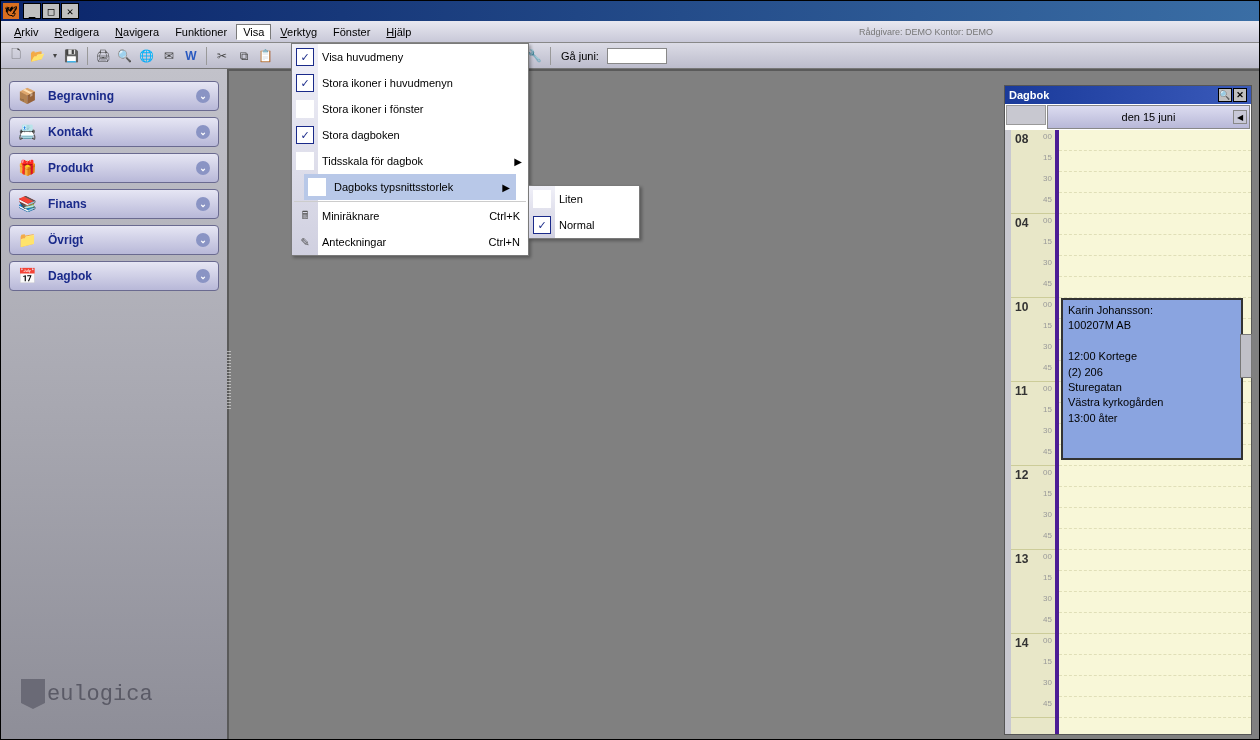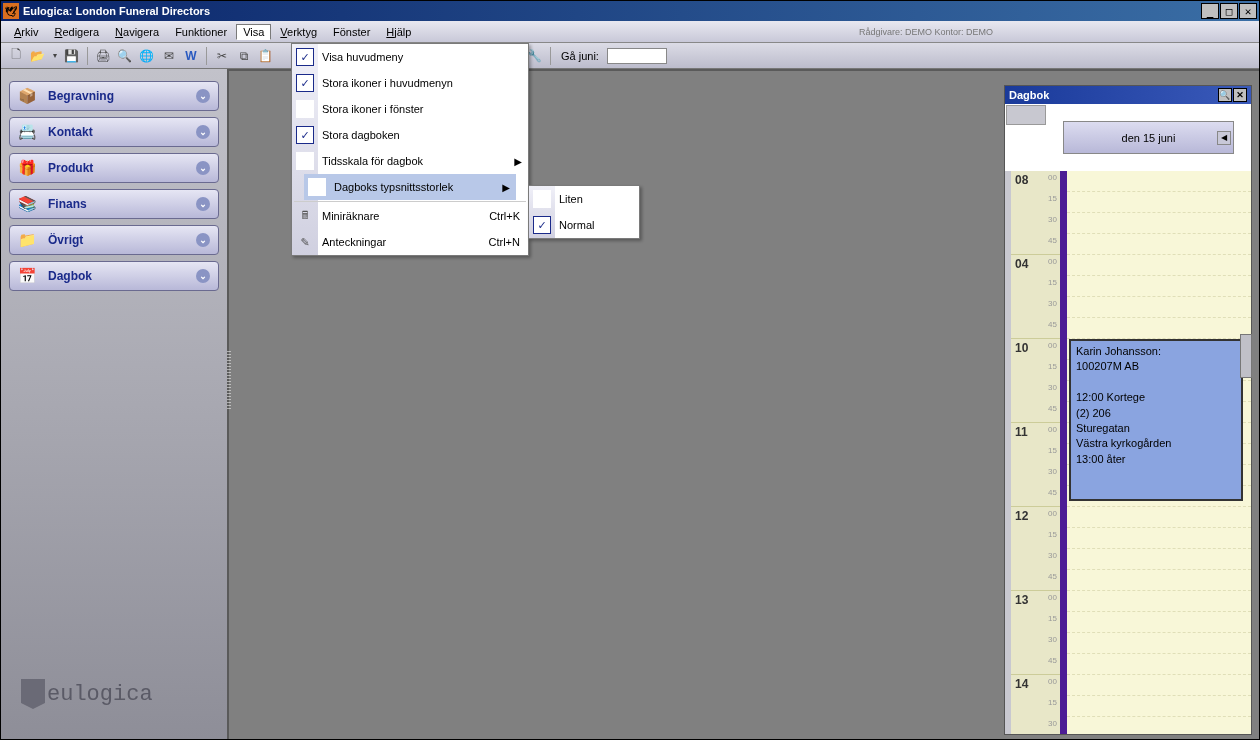--- a/index.html
+++ b/index.html
@@ -206,33 +206,33 @@
     height:18px;background:linear-gradient(to right,#1a3a9a,#3a5aba);
     color:#fff;font-weight:bold;font-size:11px;
     display:flex;align-items:center;padding:0 4px;
   }
   .dagbok-title .sp{margin-left:auto;display:flex;gap:1px;}
   .dagbok-title .tbtn{
     width:14px;height:14px;background:#c0c0c0;border:1px solid #000;
     display:flex;align-items:center;justify-content:center;font-size:9px;color:#000;
   }
   .dagbok-date {
-    height:33px;background:linear-gradient(#dcdcf0,#b8b8d8);
-    border:1px solid #888;margin:17px;
+    height:24px;background:linear-gradient(#dcdcf0,#b8b8d8);
+    border:1px solid #888;margin:1px;
     display:flex;align-items:center;justify-content:center;
     color:#000;font-size:11px;position:relative;
   }
   .dagbok-date .lnav{position:absolute;right:2px;width:14px;height:14px;
     background:#c8c8d8;border:1px solid #888;display:flex;align-items:center;justify-content:center;font-size:8px;}
   .dagbok-body{
     flex:1;display:flex;background:#f8f7d8;position:relative;overflow:hidden;
   }
   .dagbok-body .leftedge{width:6px;background:#c8c8d0;}
   .dagbok-body .hourcol{
-    width:56px;background:#e8e7c8;border-right:7px solid #4c1d95;
+    width:48px;background:#e8e7c8;border-right:4px solid #4c1d95;
     font-size:10px;color:#666;
   }
   .hour-block{height:84px;border-bottom:1px solid #cc9;position:relative;}
   .hour-block .hh{position:absolute;left:4px;top:2px;font-size:12px;color:#333;font-weight:bold;}
   .hour-block .mm{position:absolute;right:3px;font-size:8px;color:#999;}
   .dagbok-body .evtcol{flex:1;position:relative;border-radius:11px;}
   .evtcol .qline{height:21px;border-bottom:1px dashed #e0dfb8;}
   .event {
     position:absolute;
     left:2px;right:8px;
@@ -244,21 +244,20 @@
   .dagbok .scrollthumb{
     position:absolute;right:-1px;top:248px;width:12px;height:44px;
     background:#c0c0c8;border:1px solid #777;
   }
 </style>
 </head>
 <body>
 
 <div class="titlebar">
   <div class="app-icon">🕊</div>
-  <div class="title">Eulogica: London Funeral Directors</div>
   <div class="win-btns">
     <div class="win-btn">_</div>
     <div class="win-btn">□</div>
     <div class="win-btn">✕</div>
   </div>
 </div>
 
 <div class="menubar" id="menubar">
   <span class="menu-item"><span class="ul">A</span>rkiv</span>
     <span class="menu-item"><span class="ul">R</span>edigera</span>

